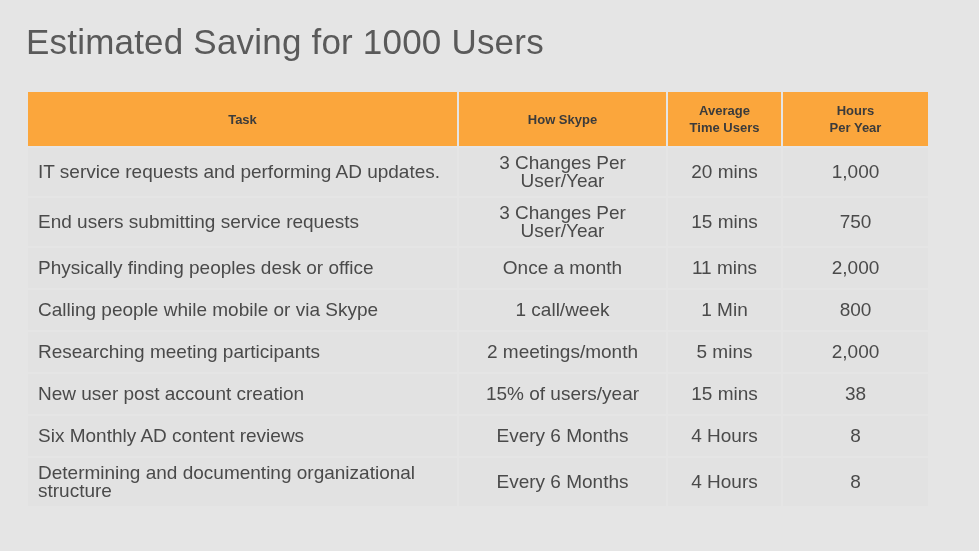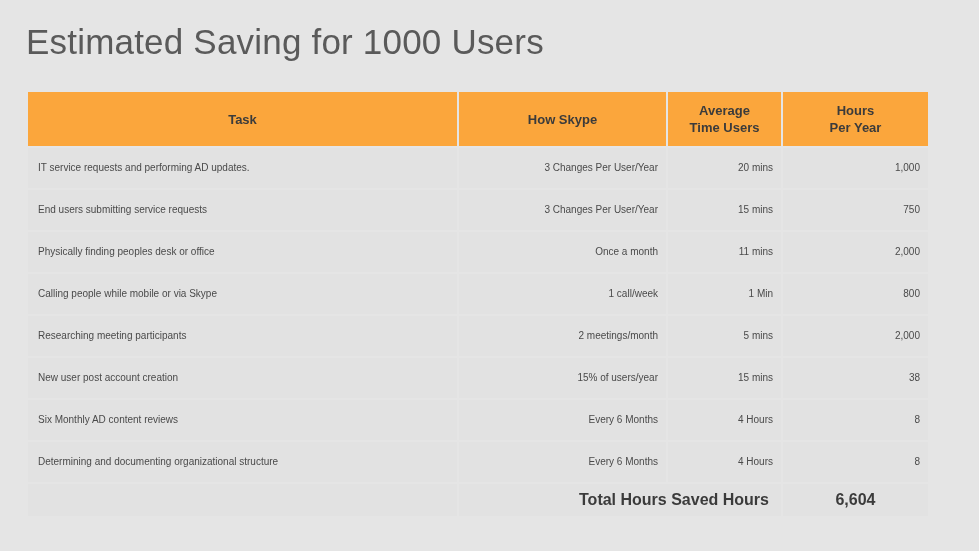--- a/index.html
+++ b/index.html
@@ -58,35 +58,35 @@
     text-align: center;
     vertical-align: middle;
     padding: 10px 6px;
     height: 42px;
     box-sizing: border-box;
     border: 0;
   }
   tbody td {
     background: #e2e2e2;
     color: #4a4a4a;
-    font-size: 10px;
+    font-size: 19px;
     font-weight: 400;
     line-height: 18px;
     vertical-align: middle;
     padding: 6px 8px;
     height: 40px;
     box-sizing: border-box;
     border: 0;
   }
   td.task-cell {
     text-align: left;
     padding-left: 10px;
   }
   td.center-cell {
-    text-align: right;
+    text-align: center;
   }
   tr.total-row td {
     background: #e2e2e2;
     height: 32px;
     font-size: 16px;
     font-weight: 700;
     color: #3b3b3b;
   }
   td.total-blank {
     background: #e2e2e2;
@@ -183,23 +183,18 @@
           <td class="center-cell">8</td>
         </tr>
 
         <tr>
           <td class="task-cell">Determining and documenting organizational structure</td>
           <td class="center-cell">Every 6 Months</td>
           <td class="center-cell">4 Hours</td>
           <td class="center-cell">8</td>
         </tr>
 
-        <tr class="total-row">
-          <td class="total-blank"></td>
-          <td class="total-label" colspan="2">Total Hours Saved Hours</td>
-          <td class="total-value">6,604</td>
-        </tr>
 
       </tbody>
     </table>
   </div>
 
 </div>
 
 </body></html>

